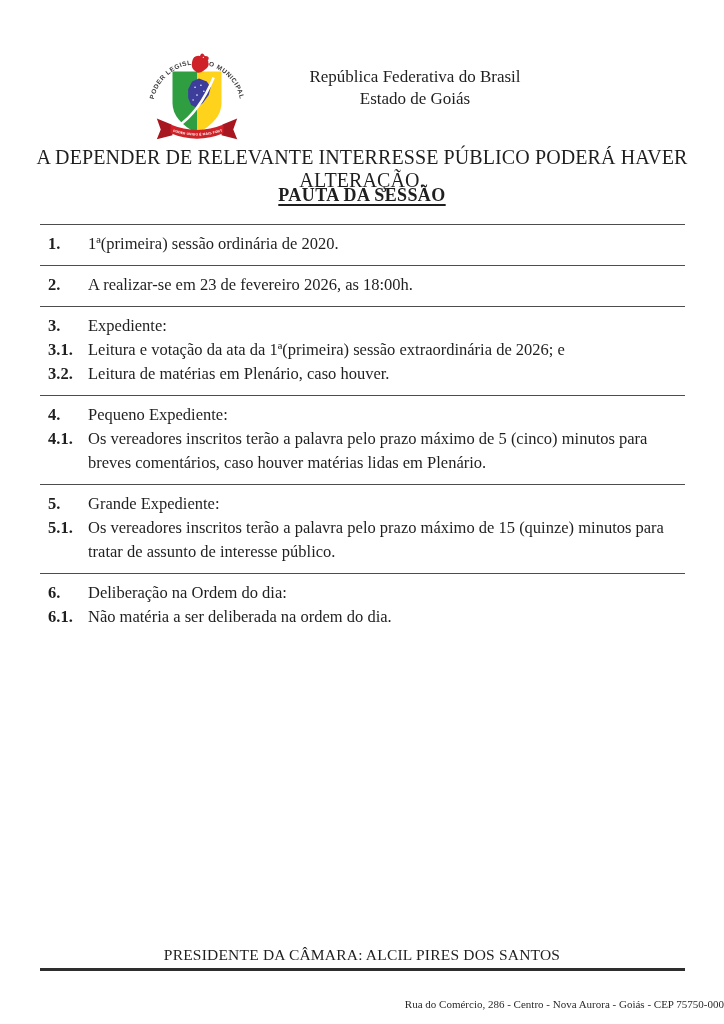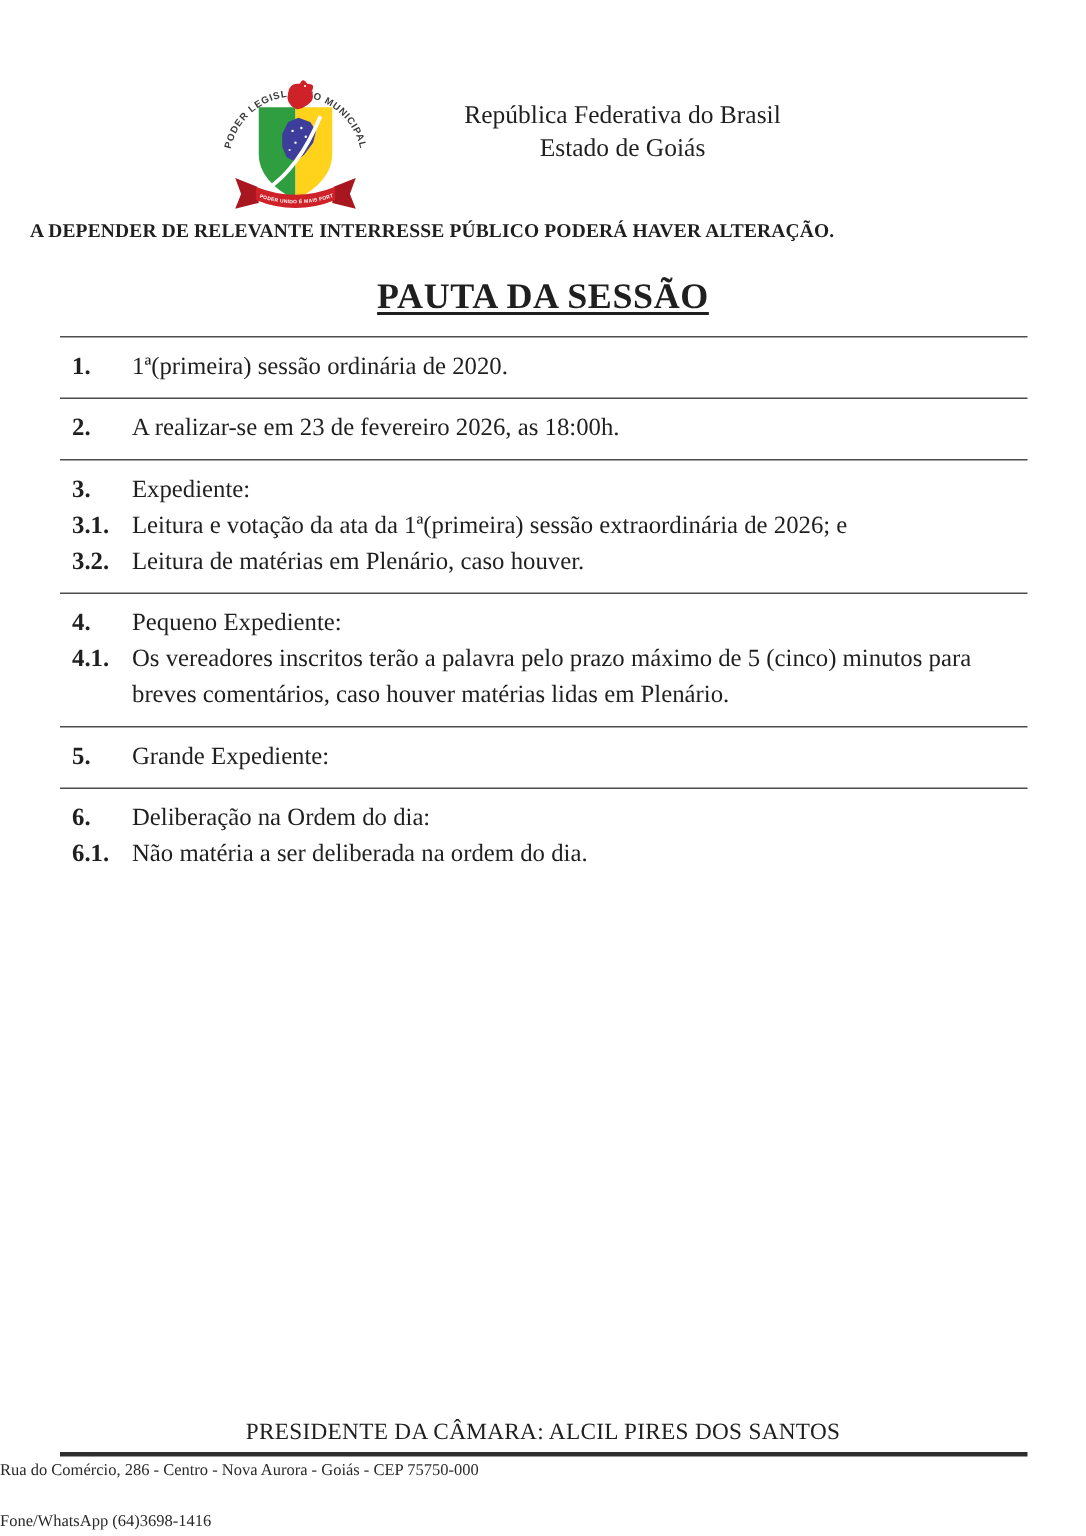--- a/index.html
+++ b/index.html
@@ -12,25 +12,25 @@
     overflow:hidden;
   }
   
   .crest{position:absolute;left:148px;top:44px;width:98px;height:112px;}
   .header-text{
     position:absolute;left:270px;top:66px;width:290px;
     text-align:center;font-weight:normal;font-size:17px;line-height:22px;
   }
   .notice{
     position:absolute;left:20px;top:146px;width:684px;
-    font-size:13px;letter-spacing:0.1px;font-weight:bold;
+    text-align:center;font-size:20px;letter-spacing:0.1px;
   }
   .doc-title{
     position:absolute;left:0;top:185px;width:724px;
-    text-align:center;font-size:24px;font-weight:bold;margin:0;
+    text-align:center;font-size:18px;font-weight:bold;margin:0;
     letter-spacing:0.4px;
   }
   .doc-title span{
     text-decoration:underline;
     text-underline-offset:3px;
     text-decoration-thickness:1.5px;
   }
   
   .agenda{position:absolute;left:40px;top:224px;width:645px;}
   .agenda-section{
@@ -43,22 +43,22 @@
   
   .president{
     position:absolute;left:0;top:946px;width:724px;
     text-align:center;font-size:15.5px;letter-spacing:0.2px;
   }
   .footer-rule{
     position:absolute;left:40px;top:968px;width:645px;height:2.5px;
     background:#2e2e2e;
   }
   .addr{
-    position:absolute;left:0;width:724px;text-align:left;
-    font-size:11px;line-height:13px;color:#2a2a2a;
+    position:absolute;left:0;width:724px;text-align:right;
+    font-size:11px;line-height:13px;color:#2a2a2a;margin-top:24px;
   }
   .addr.l1{top:974px;}
   .addr.l2{top:987px;}
   .addr.l3{top:1008px;}
 </style>
 </head>
 <body>
 
 <div class="page">
 
@@ -143,20 +143,24 @@
         <div class="entry">
           <span class="entry-label">4.1.</span>
           <span class="entry-text">Os vereadores inscritos terão a palavra pelo prazo máximo de 5 (cinco) minutos para breves comentários, caso houver matérias lidas em Plenário.</span>
         </div>
       </section>
       <section class="agenda-section">
         <div class="entry">
           <span class="entry-label">5.</span>
           <span class="entry-text">Grande Expediente:</span>
         </div>
+        <div class="entry">
+          <span class="entry-label">5.1.</span>
+          <span class="entry-text">Os vereadores inscritos terão a palavra pelo prazo máximo de 15 (quinze) minutos para tratar de assunto de interesse público.</span>
+        </div>
       </section>
       <section class="agenda-section">
         <div class="entry">
           <span class="entry-label">6.</span>
           <span class="entry-text">Deliberação na Ordem do dia:</span>
         </div>
         <div class="entry">
           <span class="entry-label">6.1.</span>
           <span class="entry-text">Não matéria a ser deliberada na ordem do dia.</span>
         </div>

